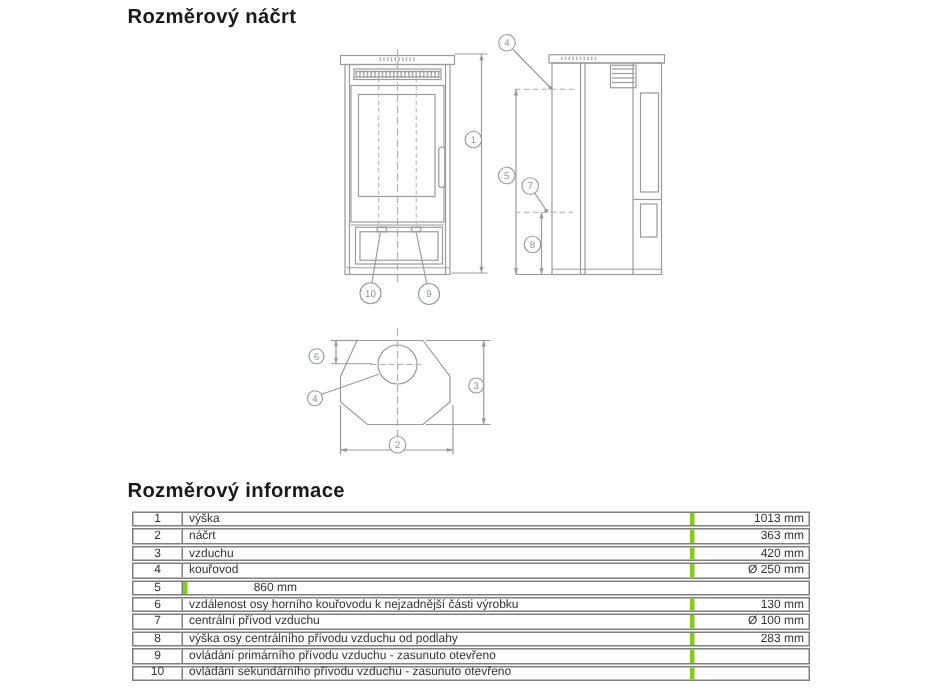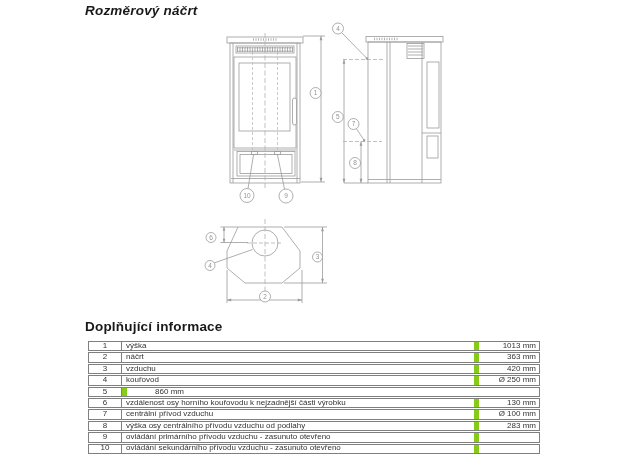--- a/index.html
+++ b/index.html
@@ -4,32 +4,32 @@
 <style>
   html,body{margin:0;padding:0;}
   body{
     width:624px;height:460px;position:relative;overflow:hidden;
     background:#ffffff;font-family:"Liberation Sans",sans-serif;
   }
   .sec-title{
     position:absolute;left:85px;margin:0;
     font-size:13.5px;font-weight:bold;color:#191919;letter-spacing:.2px;
   }
-  #title-drawing{top:3px;font-style:italic;}
+  #title-drawing{top:3px;}
   #title-info{top:319px;}
   #drawing-svg{position:absolute;left:0;top:0;}
   .tbl{position:absolute;left:88px;top:341px;width:452px;}
   .trow{
     display:flex;align-items:center;box-sizing:border-box;
     height:10.4px;margin-bottom:1px;border:1px solid #7f7f7f;
     background:#fff;font-size:8px;line-height:8.5px;color:#333;
   }
   .tnum{width:32px;flex:0 0 32px;border-right:1px solid #7f7f7f;text-align:center;height:100%;display:flex;align-items:center;justify-content:center;}
   .tlabel{flex:1;padding-left:4px;white-space:nowrap;overflow:hidden;}
-  .tvalue{width:57px;flex:0 0 57px;border-left:5px solid #84cc16;text-align:center;padding-right:3px;white-space:nowrap;height:100%;display:flex;align-items:center;justify-content:flex-end;}
+  .tvalue{width:57px;flex:0 0 57px;border-left:3px solid #84cc16;text-align:center;padding-right:3px;white-space:nowrap;height:100%;display:flex;align-items:center;justify-content:flex-end;padding-left:16px;}
 </style>
 </head>
 <body>
 
 <h2 id="title-drawing" class="sec-title">Rozměrový náčrt</h2>
 
 <svg id="drawing-svg" width="624" height="318" viewBox="0 0 624 318" font-family="Liberation Sans, sans-serif">
   <g stroke="#9b9b9b" stroke-width="0.8" fill="none">
 
     <g>
@@ -187,21 +187,21 @@
         <text x="317.5" y="259.3" fill="#8f9598" stroke="none">3</text>
       </g>
       <g>
         <circle cx="265" cy="296.5" r="5.5" fill="#fff"></circle>
         <text x="265" y="298.8" fill="#8f9598" stroke="none">2</text>
       </g>
     </g>
   </g>
 </svg>
 
-<h2 id="title-info" class="sec-title">Doplňující informace</h2>
+<h2 id="title-info" class="sec-title">Rozměrový informace</h2>
 
 <div class="tbl">
   <div class="trow">
     <div class="tnum">1</div>
     <div class="tlabel">výška</div>
     <div class="tvalue">1013 mm</div>
   </div>
   <div class="trow">
     <div class="tnum">2</div>
     <div class="tlabel">náčrt</div>

